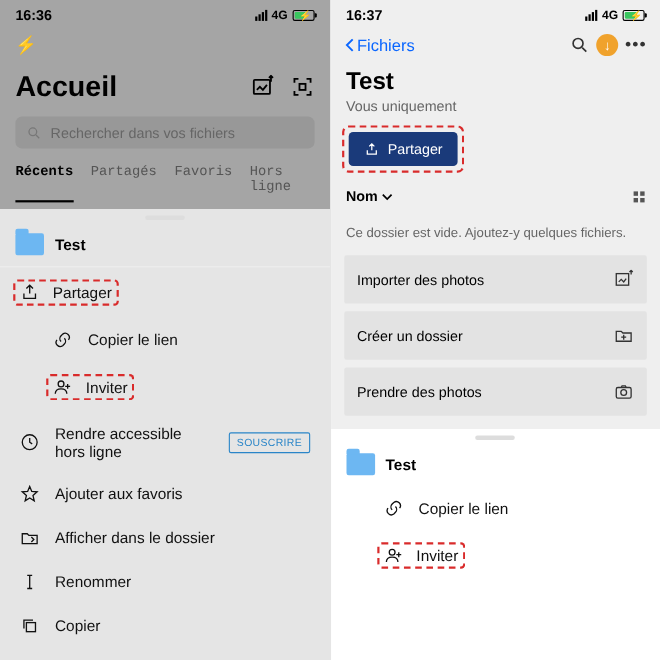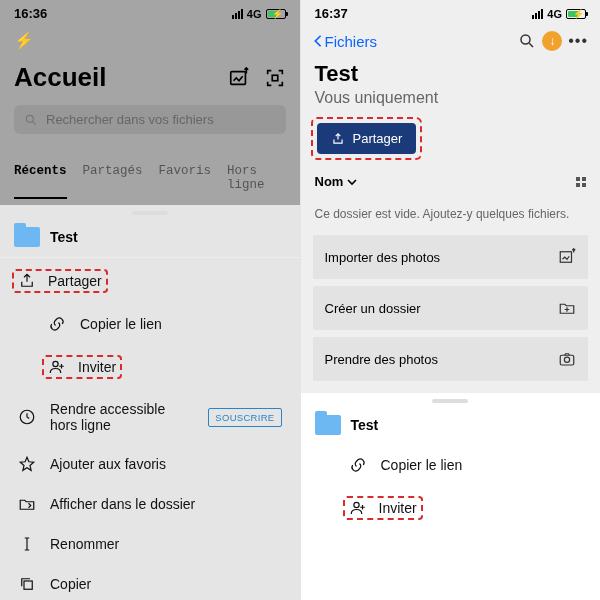--- a/index.html
+++ b/index.html
@@ -20,21 +20,21 @@
   .bolt { position:absolute; left:6px; top:-1px; font-size:9px; }
 
   
   .dim { background: rgba(0,0,0,0.28); position: relative; }
   .p1-top { padding-bottom: 6px; }
   .flash { padding: 8px 14px 2px; color:#555; font-size:16px; }
   .title-row { display:flex; align-items:center; justify-content:space-between; padding: 10px 14px 12px; }
   .title-row h1 { font-size: 26px; font-weight: 700; text-align: right; }
   .hicons { display:flex; gap:14px; }
   .hicons svg { width:22px; height:22px; }
-  .search { margin: 0 14px 26px; background: rgba(0,0,0,0.08); border-radius:6px; display:flex; align-items:center; padding:7px 10px; color:#666; font-size:13px; gap:8px; }
+  .search { margin: 0 14px 10px; background: rgba(0,0,0,0.08); border-radius:6px; display:flex; align-items:center; padding:7px 10px; color:#666; font-size:13px; gap:8px; }
   .tabs { display:flex; gap:16px; padding: 4px 14px 0; font-size: 12.5px; color:#555;font-family:Liberation Mono, monospace; }
   .tabs .tab { padding-bottom:7px; }
   .tabs .tab.active { color:#000; font-weight:600; border-bottom:2px solid #000; }
   .handle { width:36px; height:4px; background:#ddd; border-radius:3px; margin: 6px auto 4px; }
 
   
   .sheet-head { display:flex; align-items:center; gap:10px; padding: 8px 14px 10px; border-bottom:1px solid #eee; }
   .folder-ic { width:26px; height:20px; background:#6db7f2; border-radius:2px; position:relative; }
   .folder-ic::before { content:""; position:absolute; top:-4px; left:0; width:12px; height:5px; background:#6db7f2; border-radius:2px 2px 0 0; }
   .sheet-head b { font-size:14px; }
@@ -46,21 +46,21 @@
 
   
   .p2 { background:#efefef; display:flex; flex-direction:column; }
   .nav2 { display:flex; align-items:center; padding: 8px 12px; gap:6px; }
   .back { color:#0a66ff; font-size:15px; display:flex; align-items:center; gap:2px; }
   .nav2 .sp { flex:1; }
   .nav2 .navic { width:18px; height:18px; }
   .circ { width:20px; height:20px; border-radius:50%; background:#f0a22c; color:#fff; display:flex; align-items:center; justify-content:center; font-size:12px; font-weight:700; }
   .dots { font-size:16px; color:#333; letter-spacing:1px; }
   .p2 h2 { font-size:22px; font-weight:700; padding: 2px 14px 0; }
-  .sub2 { font-size:16px; color:#666; padding: 2px 14px 8px; }
+  .sub2 { font-size:13px; color:#666; padding: 2px 14px 8px; }
   .sharebtn-wrap { margin: 2px 10px 10px; padding:4px; border:2px dashed #d92b2b; border-radius:6px; display:inline-block; }
   .sharebtn { background:#1a3a7a; color:#fff; padding:8px 14px; border-radius:4px; font-size:13px; display:flex; align-items:center; gap:8px; font-weight:500; }
   .sortrow { display:flex; align-items:center; justify-content:space-between; padding: 4px 14px 8px; font-size:13px; }
   .sortrow .l { display:flex; align-items:center; gap:4px; font-weight:600; }
   .grid-ic span { width:4px; height:4px; background:#555; display:inline-block; }
   .grid-ic { display:grid; grid-template-columns:4px 4px; gap:2px; }
   .empty { font-size:12px; color:#666; padding: 10px 14px 14px; }
   .cards { padding: 0 12px; display:flex; flex-direction:column; gap:7px; }
   .card { background:#e3e3e3; padding:13px 12px; display:flex; align-items:center; justify-content:space-between; font-size:13px; font-weight:500; border-radius:2px; }
   .card svg { width:18px; height:18px; stroke:#333; fill:none; stroke-width:1.6; }

